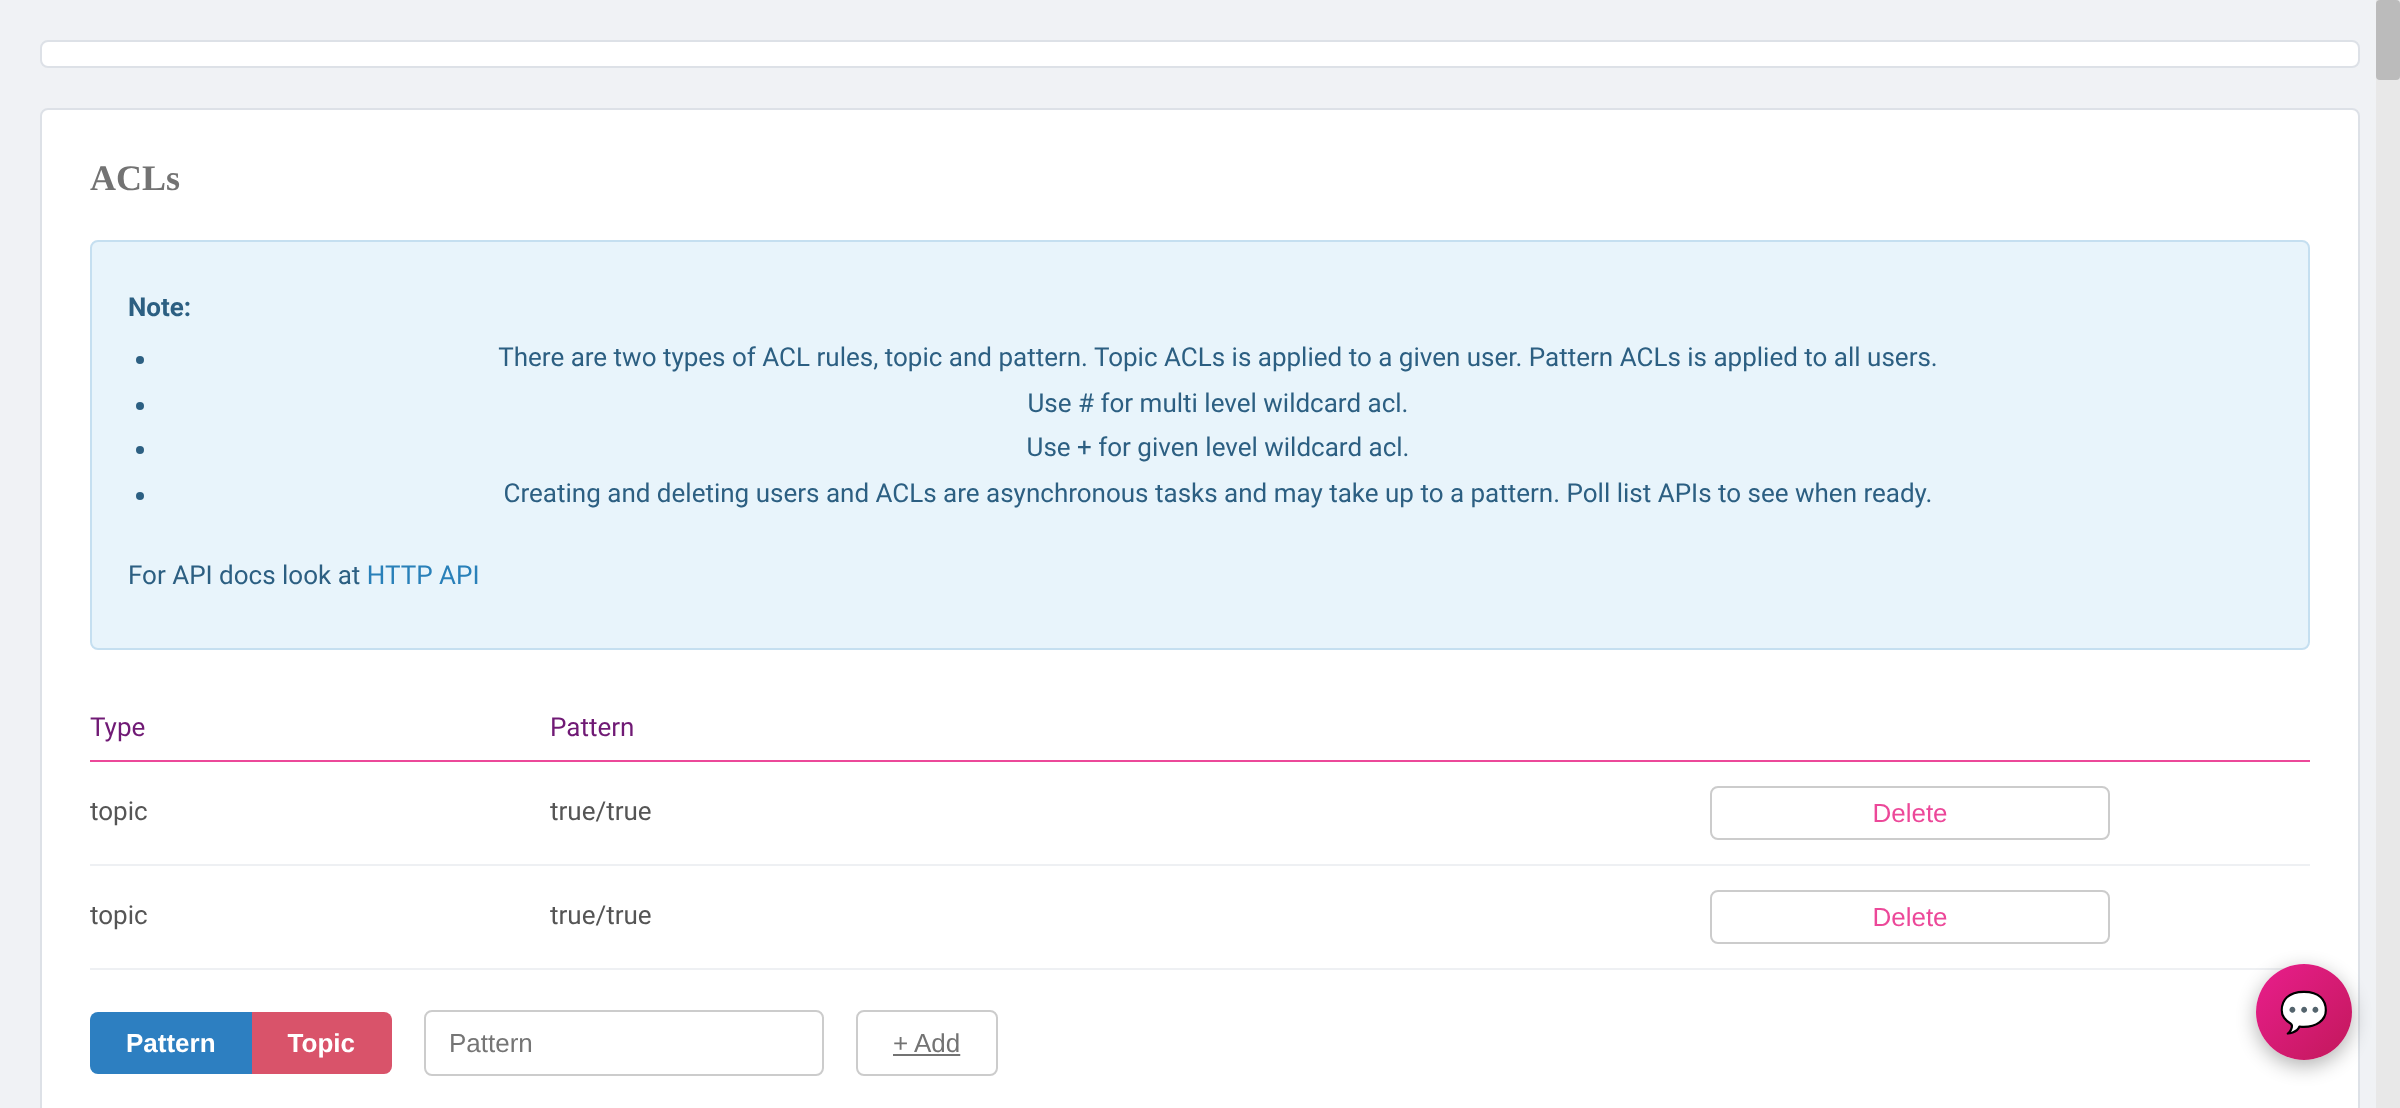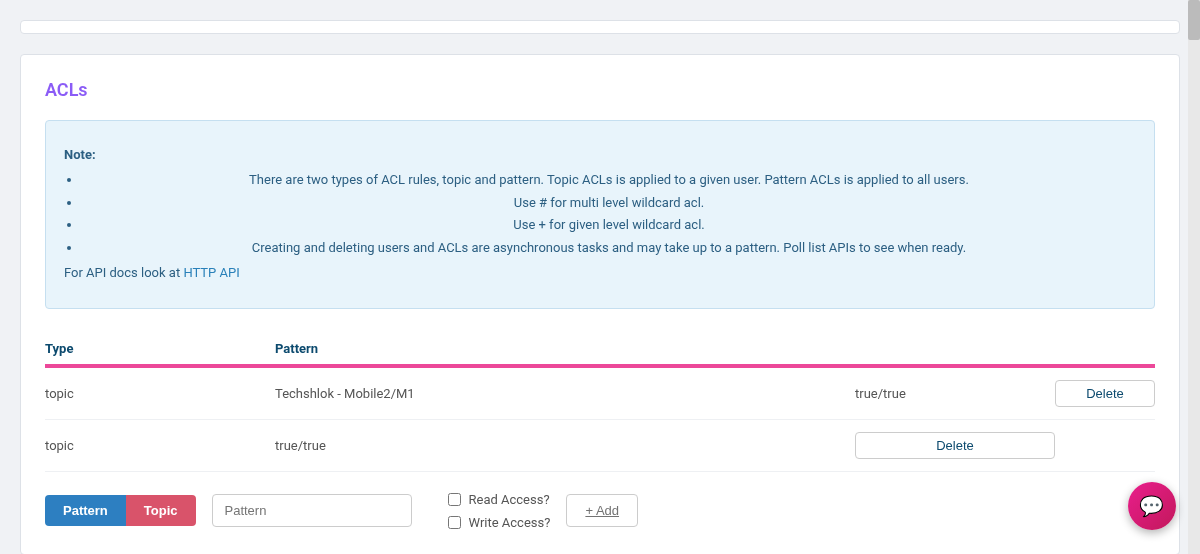--- a/index.html
+++ b/index.html
@@ -22,22 +22,23 @@
     }
     .card {
       background: #fff;
       border: 1px solid #dde1e7;
       border-radius: 4px;
       padding: 24px;
     }
     .card-title {
       font-size: 18px;
       font-weight: 600;
-      color: #8b5cf6;
+      color: #737373;
       margin-bottom: 20px;
+      font-family: Liberation Serif, serif;
     }
     .note-box {
       background: #e8f4fb;
       border: 1px solid #c5dff0;
       border-radius: 4px;
       padding: 24px 18px;
       margin-bottom: 24px;
       color: #2c5f82;
       font-size: 13px;
       line-height: 1.6;
@@ -54,44 +55,44 @@
       text-align: center;
     }
     .note-link {
       color: #2980b9;
       text-decoration: none;
     }
     .table-header {
       display: grid;
       grid-template-columns: 230px 1fr 200px 100px;
       padding: 8px 0;
-      border-bottom: 4px solid #ec4899;
-      font-weight: 700;
-      color: #0c4a6e;
+      border-bottom: 1px solid #ec4899;
+      font-weight: 400;
+      color: #701a75;
       font-size: 13px;
     }
     .table-row {
       display: grid;
       grid-template-columns: 230px 1fr 200px 100px;
       padding: 12px 0;
       border-bottom: 1px solid #eef0f3;
       align-items: center;
       font-size: 13px;
       color: #555;
     }
     .table-row:last-child {
       border-bottom: none;
     }
     .delete-btn {
       background: #fff;
       border: 1px solid #ccc;
       border-radius: 4px;
       padding: 5px 14px;
       font-size: 13px;
-      color: #0c4a6e;
+      color: #ec4899;
       cursor: pointer;
     }
     .add-form {
       display: flex;
       align-items: center;
       gap: 16px;
       margin-top: 20px;
       flex-wrap: wrap;
     }
     .type-toggle {
@@ -198,60 +199,49 @@
     <h2 class="card-title">ACLs</h2>
 
     <div class="note-box">
       <strong>Note:</strong>
       <ul>
         <li>There are two types of ACL rules, topic and pattern. Topic ACLs is applied to a given user. Pattern ACLs is applied to all users.</li>
         <li>Use # for multi level wildcard acl.</li>
         <li>Use + for given level wildcard acl.</li>
         <li>Creating and deleting users and ACLs are asynchronous tasks and may take up to a pattern. Poll list APIs to see when ready.</li>
       </ul>
-      <div style="margin-top:4px;">
+      <div style="margin-top:20px;">
         For API docs look at <a href="#" class="note-link">HTTP API</a>
       </div>
     </div>
 
     <div class="table-header">
       <span>Type</span>
       <span>Pattern</span>
       <span></span>
     </div>
 
     <div class="table-row">
       <span>topic</span>
-      <span>Techshlok - Mobile2/M1</span>
       <span>true/true</span>
       <button class="delete-btn">Delete</button>
     </div>
 
     <div class="table-row">
       <span>topic</span>
       <span>true/true</span>
       <button class="delete-btn">Delete</button>
     </div>
 
     <div class="add-form">
       <div class="type-toggle">
         <button class="toggle-btn toggle-pattern">Pattern</button>
         <button class="toggle-btn toggle-topic">Topic</button>
       </div>
       <input type="text" class="pattern-input" placeholder="Pattern" style="">
-      <div class="checkboxes">
-        <label class="checkbox-label">
-          <input type="checkbox" style="">
-          <span>Read Access?</span>
-        </label>
-        <label class="checkbox-label">
-          <input type="checkbox" style="">
-          <span>Write Access?</span>
-        </label>
-      </div>
       <button class="add-btn">+ Add</button>
     </div>
   </div>
 </div>
 
 <div class="scrollbar">
   <div class="scrollbar-thumb"></div>
 </div>
 
 <div class="fab">

